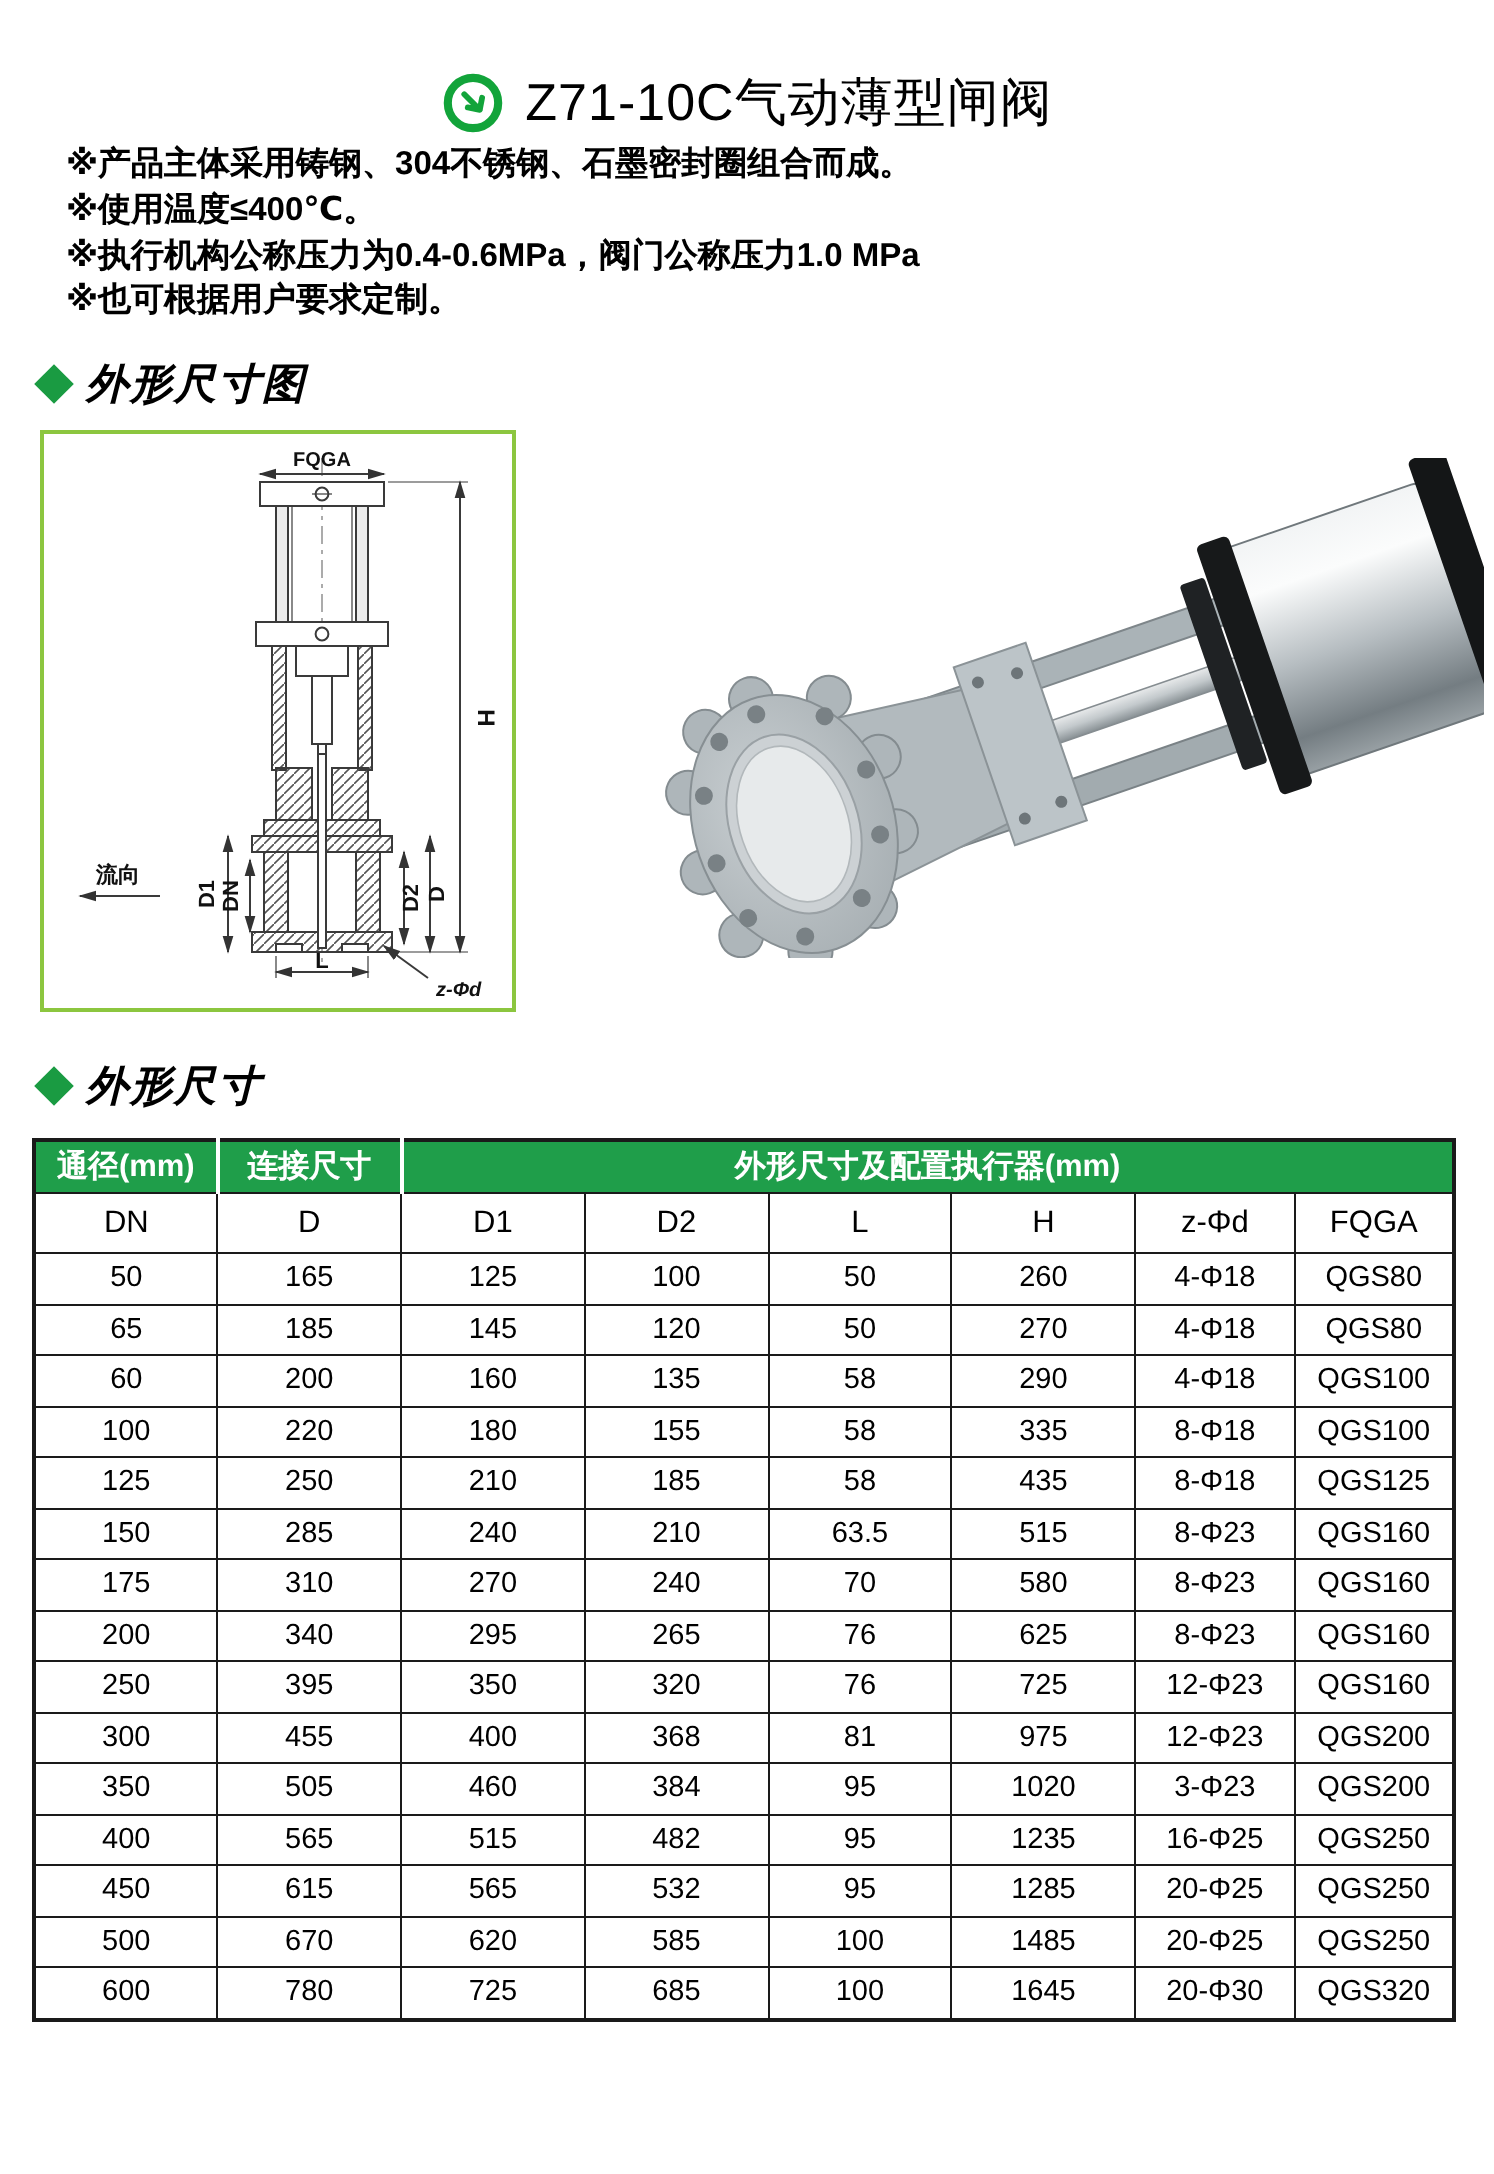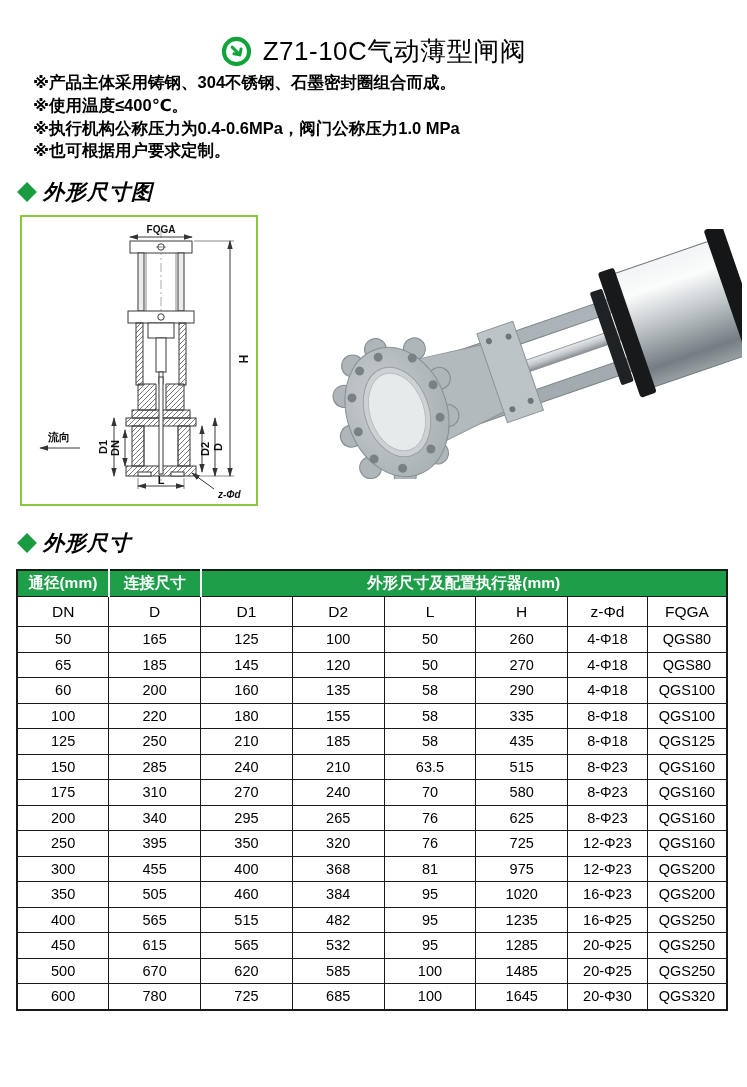--- a/index.html
+++ b/index.html
@@ -356,21 +356,21 @@
           <td>12-Φ23</td>
           <td>QGS200</td>
         </tr>
         <tr>
           <td>350</td>
           <td>505</td>
           <td>460</td>
           <td>384</td>
           <td>95</td>
           <td>1020</td>
-          <td>16-Φ23</td>
+          <td>3-Φ23</td>
           <td>QGS200</td>
         </tr>
         <tr>
           <td>400</td>
           <td>565</td>
           <td>515</td>
           <td>482</td>
           <td>95</td>
           <td>1235</td>
           <td>16-Φ25</td>

